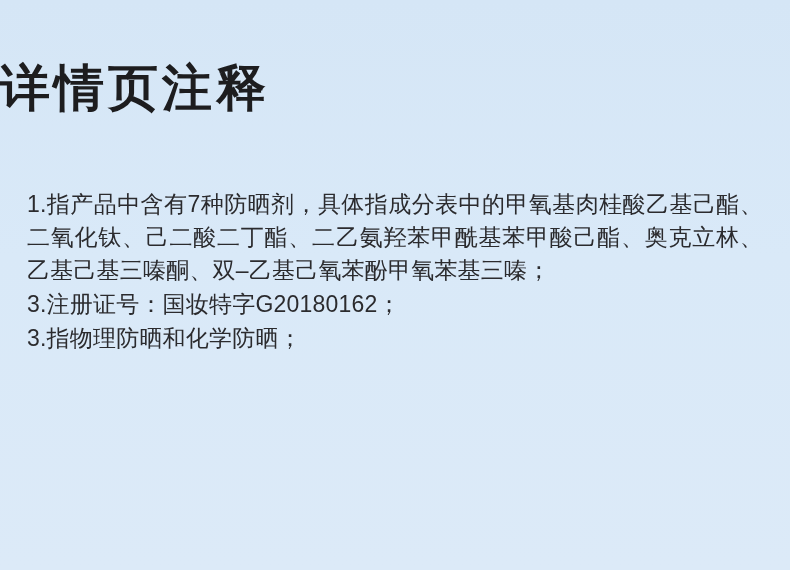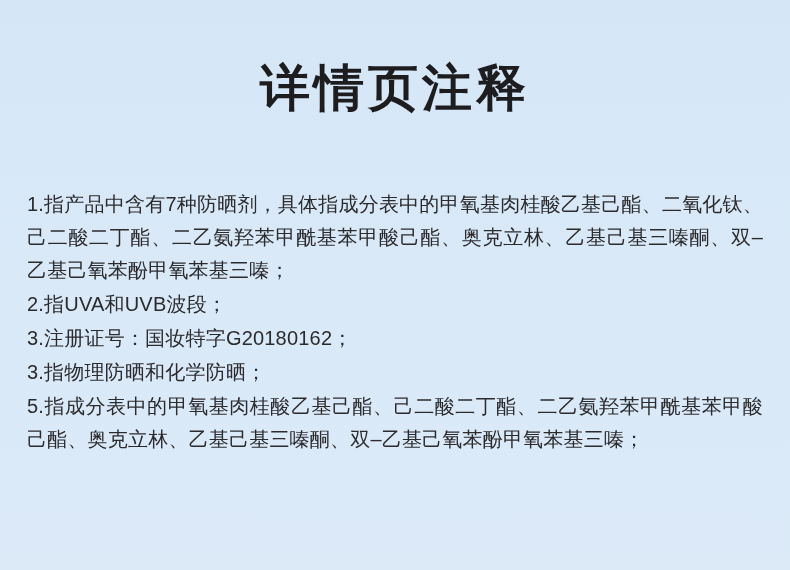--- a/index.html
+++ b/index.html
@@ -14,51 +14,49 @@
     overflow: hidden;
   }
   .page {
     position: relative;
     width: 790px;
     height: 570px;
     background: linear-gradient(180deg, #d5e6f6 0%, #d9e9f8 45%, #dceaf8 100%);
     box-sizing: border-box;
   }
   .title {
-    text-align: center;
+    text-align: left;
     color: #1d1d1f;
     font-size: 50px;
     font-weight: 700;
     letter-spacing: 4px;
     padding-top: 58px;
     line-height: 1.2;
     font-family: Liberation Serif, serif;
   }
   .notes {
     position: absolute;
     left: 27px;
     right: 27px;
     top: 188px;
   }
   .note {
     color: #2b2b2e;
-    font-size: 20px;
+    font-size: 23px;
     line-height: 33px;
     letter-spacing: 0.2px;
     margin: 0 0 1px 0;
     text-align: justify;
     text-justify: inter-ideograph;
     word-break: break-all;
   }
 </style>
 </head>
 <body>
 
 <div class="page">
   <div class="title">详情页注释</div>
   <div class="notes">
     <p class="note">1.指产品中含有7种防晒剂，具体指成分表中的甲氧基肉桂酸乙基己酯、二氧化钛、己二酸二丁酯、二乙氨羟苯甲酰基苯甲酸己酯、奥克立林、乙基己基三嗪酮、双–乙基己氧苯酚甲氧苯基三嗪；</p>
-    <p class="note">2.指UVA和UVB波段；</p>
     <p class="note">3.注册证号：国妆特字G20180162；</p>
     <p class="note">3.指物理防晒和化学防晒；</p>
-    <p class="note">5.指成分表中的甲氧基肉桂酸乙基己酯、己二酸二丁酯、二乙氨羟苯甲酰基苯甲酸己酯、奥克立林、乙基己基三嗪酮、双–乙基己氧苯酚甲氧苯基三嗪；</p>
   </div>
 </div>
 
 </body></html>

